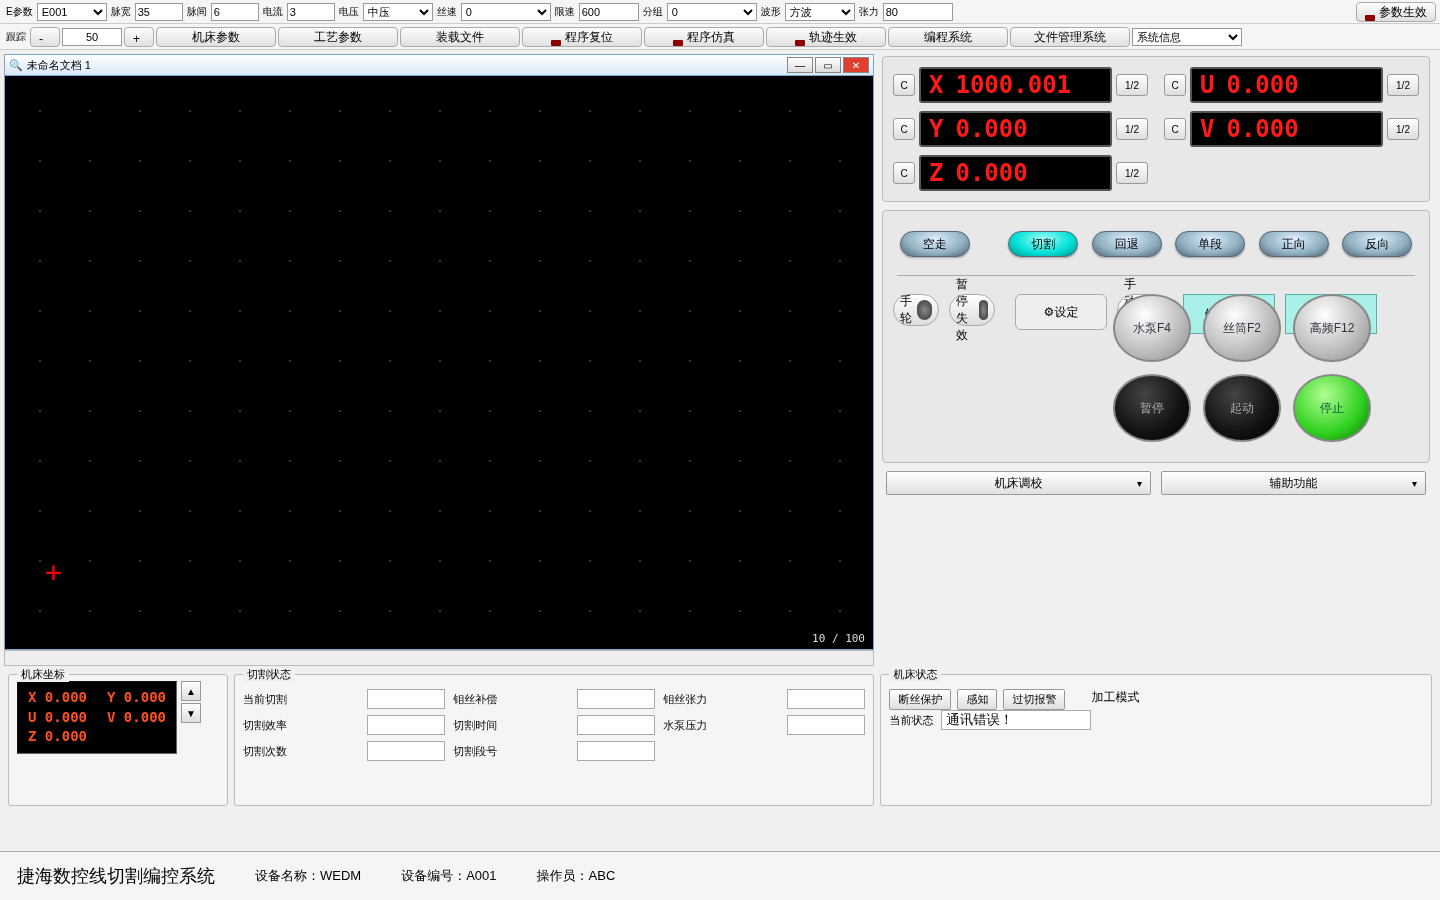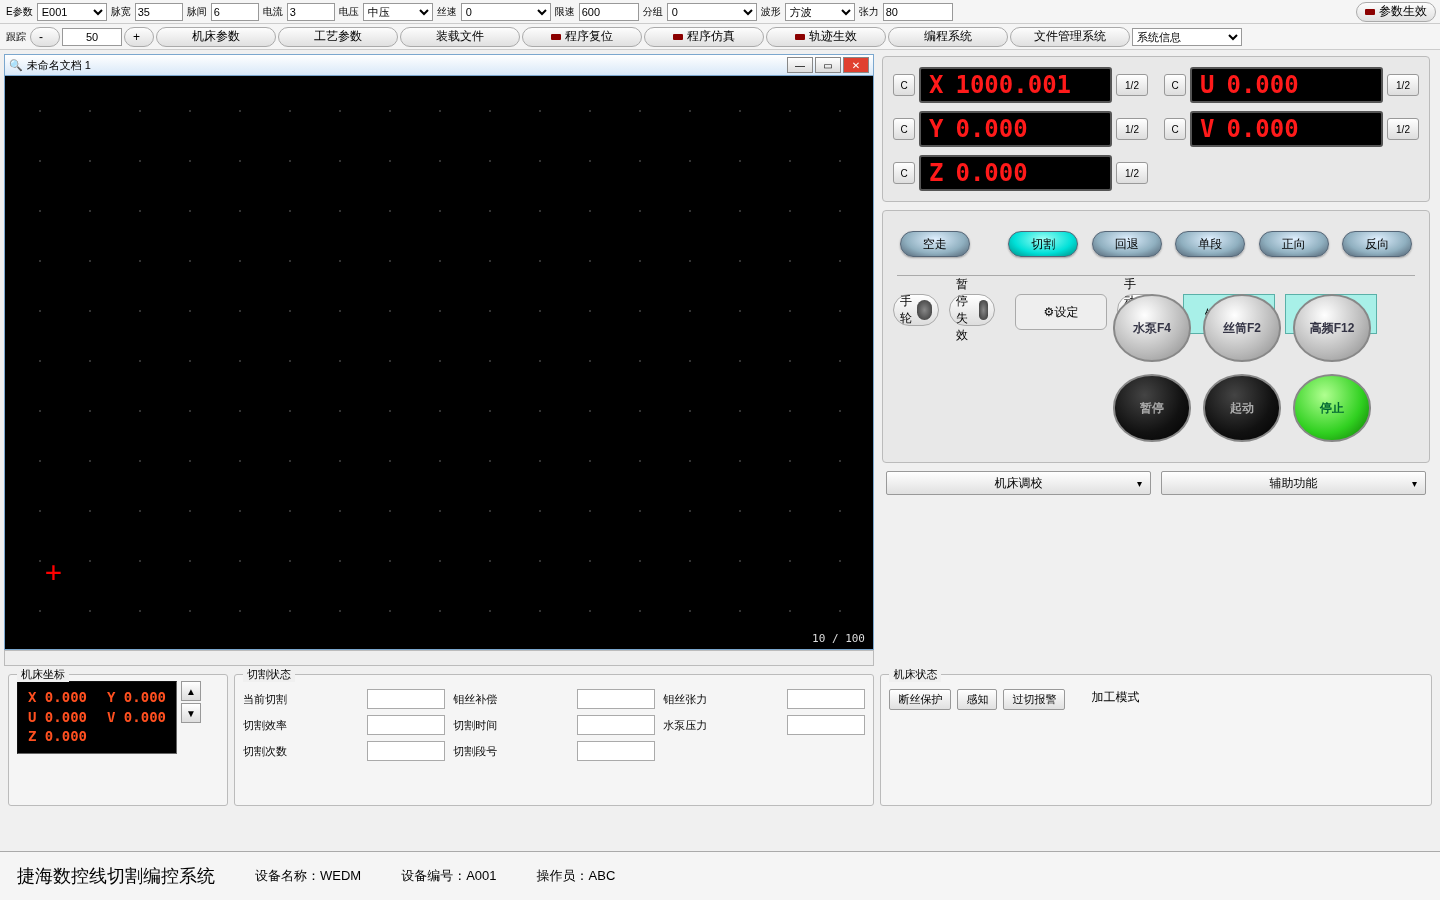--- a/index.html
+++ b/index.html
@@ -2,21 +2,21 @@
 <html><head>
 <meta charset="utf-8">
 <style>
 * { box-sizing: border-box; margin: 0; padding: 0; }
 body { font-family: "Microsoft YaHei", SimSun, sans-serif; font-size: 12px; background: #f0f0f0; width: 1440px; height: 900px; overflow: hidden; position: relative; }
 .top-bar { display: flex; align-items: center; padding: 2px 4px; gap: 2px; background: #f5f5f5; border-bottom: 1px solid #ccc; height: 24px; }
 .top-bar2 { display: flex; align-items: center; padding: 2px 4px; gap: 2px; background: #f5f5f5; border-bottom: 1px solid #ccc; height: 26px; }
 .param-label { font-size: 10px; padding: 0 2px; white-space: nowrap; }
 .param-input { width: 48px; height: 18px; border: 1px solid #999; font-size: 11px; padding: 0 2px; background: #fff; }
 .param-select { height: 18px; border: 1px solid #999; font-size: 11px; background: #fff; }
-.toolbar-btn { height: 20px; padding: 0 8px; border: 1px solid #aaa; border-radius: 10px; background: linear-gradient(#fdfdfd,#e0e0e0); font-size: 12px; cursor: pointer; display: inline-flex; align-items: center; gap: 4px; }
+.toolbar-btn { height: 20px; padding: 0 8px; border: 1px solid #aaa; border-radius: 4px; background: linear-gradient(#fdfdfd,#e0e0e0); font-size: 12px; cursor: pointer; display: inline-flex; align-items: flex-end; gap: 4px; }
 .toolbar-btn.wide { min-width: 120px; justify-content: center; }
 .led-ind { width: 10px; height: 6px; background: #8b0000; display: inline-block; border-radius: 1px; }
 .main-area { display: flex; height: 620px; }
 .canvas-panel { width: 870px; margin: 4px; display: flex; flex-direction: column; }
 .canvas-titlebar { height: 22px; background: linear-gradient(#fff,#d8e8f8); border: 1px solid #7ba7ce; display: flex; align-items: center; padding: 0 4px; font-size: 11px; }
 .canvas-titlebar .spacer { flex: 1; }
 .win-btn { width: 26px; height: 16px; border: 1px solid #888; font-size: 10px; display: inline-flex; align-items: center; justify-content: center; cursor: pointer; margin-left: 2px; }
 .win-btn.close { background: #e04030; color: #fff; }
 .win-btn.other { background: linear-gradient(#fff,#ddd); }
 .canvas-body { flex: 1; background: #000; border: 1px solid #7ba7ce; border-top: none; position: relative; }
@@ -37,21 +37,21 @@
 .pill.active { background: radial-gradient(ellipse at 50% 30%, #a0fff5, #00e0d8 60%, #008880); margin-left: 25px; }
 .divider-line { border-top: 1px solid #aaa; margin: 0 4px; }
 .control-grid { display: flex; gap: 20px; }
 .left-ctrls { display: flex; flex-direction: row; gap: 20px; width: 200px; }
 .toggle-row { display: flex; gap: 10px; }
 .toggle-pill { flex: 1; height: 32px; border-radius: 16px; border: 1px solid #aaa; background: linear-gradient(#fff,#ddd); display: flex; align-items: center; justify-content: space-between; padding: 0 6px; font-size: 12px; cursor: pointer; }
 .toggle-knob { width: 20px; height: 20px; border-radius: 10px; background: radial-gradient(#888,#333); }
 .gear-btn { width: 92px; height: 36px; border-radius: 6px; display: flex; align-items: center; justify-content: center; font-size: 12px; cursor: pointer; border: 1px solid #aaa; background: #eee; }
 .cyan-btn { width: 92px; height: 40px; background: #a8f0e8; border: 1px solid #5ab0a8; font-size: 12px; cursor: pointer; }
 .big-btns { display: flex; gap: 12px; flex-wrap: wrap; align-content: flex-start; width: 280px; }
-.round-btn { width: 78px; height: 68px; border-radius: 40px/34px; display: flex; align-items: center; justify-content: center; font-size: 12px; cursor: pointer; border: 2px solid #888; font-weight: bold; }
+.round-btn { width: 78px; height: 68px; border-radius: 40px/34px; display: flex; align-items: center; justify-content: center; font-size: 12px; cursor: pointer; border: 2px solid #888; }
 .round-btn.silver { background: radial-gradient(ellipse at 40% 30%, #fff, #bbb 60%, #888); color: #334; }
 .round-btn.dark { background: radial-gradient(ellipse at 40% 30%, #444, #111 60%, #000); color: #aaa; }
 .round-btn.green { background: radial-gradient(ellipse at 40% 30%, #b0ff90, #30d020 60%, #0a7000); color: #063; }
 .dropdown-row { display: flex; gap: 10px; padding: 0 4px; }
 .dropdown-wide { flex: 1; height: 24px; border: 1px solid #999; background: linear-gradient(#fff,#e0e0e0); font-size: 12px; display: flex; align-items: center; justify-content: center; position: relative; cursor: pointer; border-radius: 2px; }
 .dropdown-wide::after { content: "▾"; position: absolute; right: 8px; font-size: 10px; }
 .bottom-panels { display: flex; gap: 6px; padding: 4px 8px; height: 140px; }
 .panel-box { border: 1px solid #bbb; border-radius: 3px; padding: 6px 8px; position: relative; background: #f5f5f5; }
 .panel-box::before { content: attr(data-title); position: absolute; top: -8px; left: 8px; background: #f0f0f0; padding: 0 4px; font-size: 11px; }
 .mini-dro { background: #000; padding: 6px 10px; font-family: monospace; font-size: 14px; font-weight: bold; color: #ff5020; line-height: 1.4; border: 1px inset #666; }
@@ -287,20 +287,24 @@
   </div>
 
   <div class="panel-box" style="flex:1.2" data-title="机床状态">
 
     <div class="status-grid" style="margin-top:8px">
       <button class="status-btn">断丝保护</button>
       <button class="status-btn">感知</button>
       <button class="status-btn">过切报警</button>
       <span style="margin-left:20px">加工模式</span>
     </div>
+    <div class="status-row">
+      <span>当前状态</span>
+      <input readonly="" value="通讯错误！" style="">
+    </div>
   </div>
 </div>
 
 <div class="footer-bar">
   <span class="footer-title">捷海数控线切割编控系统</span>
   <span><span>设备名称：</span><span>WEDM</span></span>
   <span><span>设备编号：</span><span>A001</span></span>
   <span><span>操作员：</span><span>ABC</span></span>
 </div>
 

